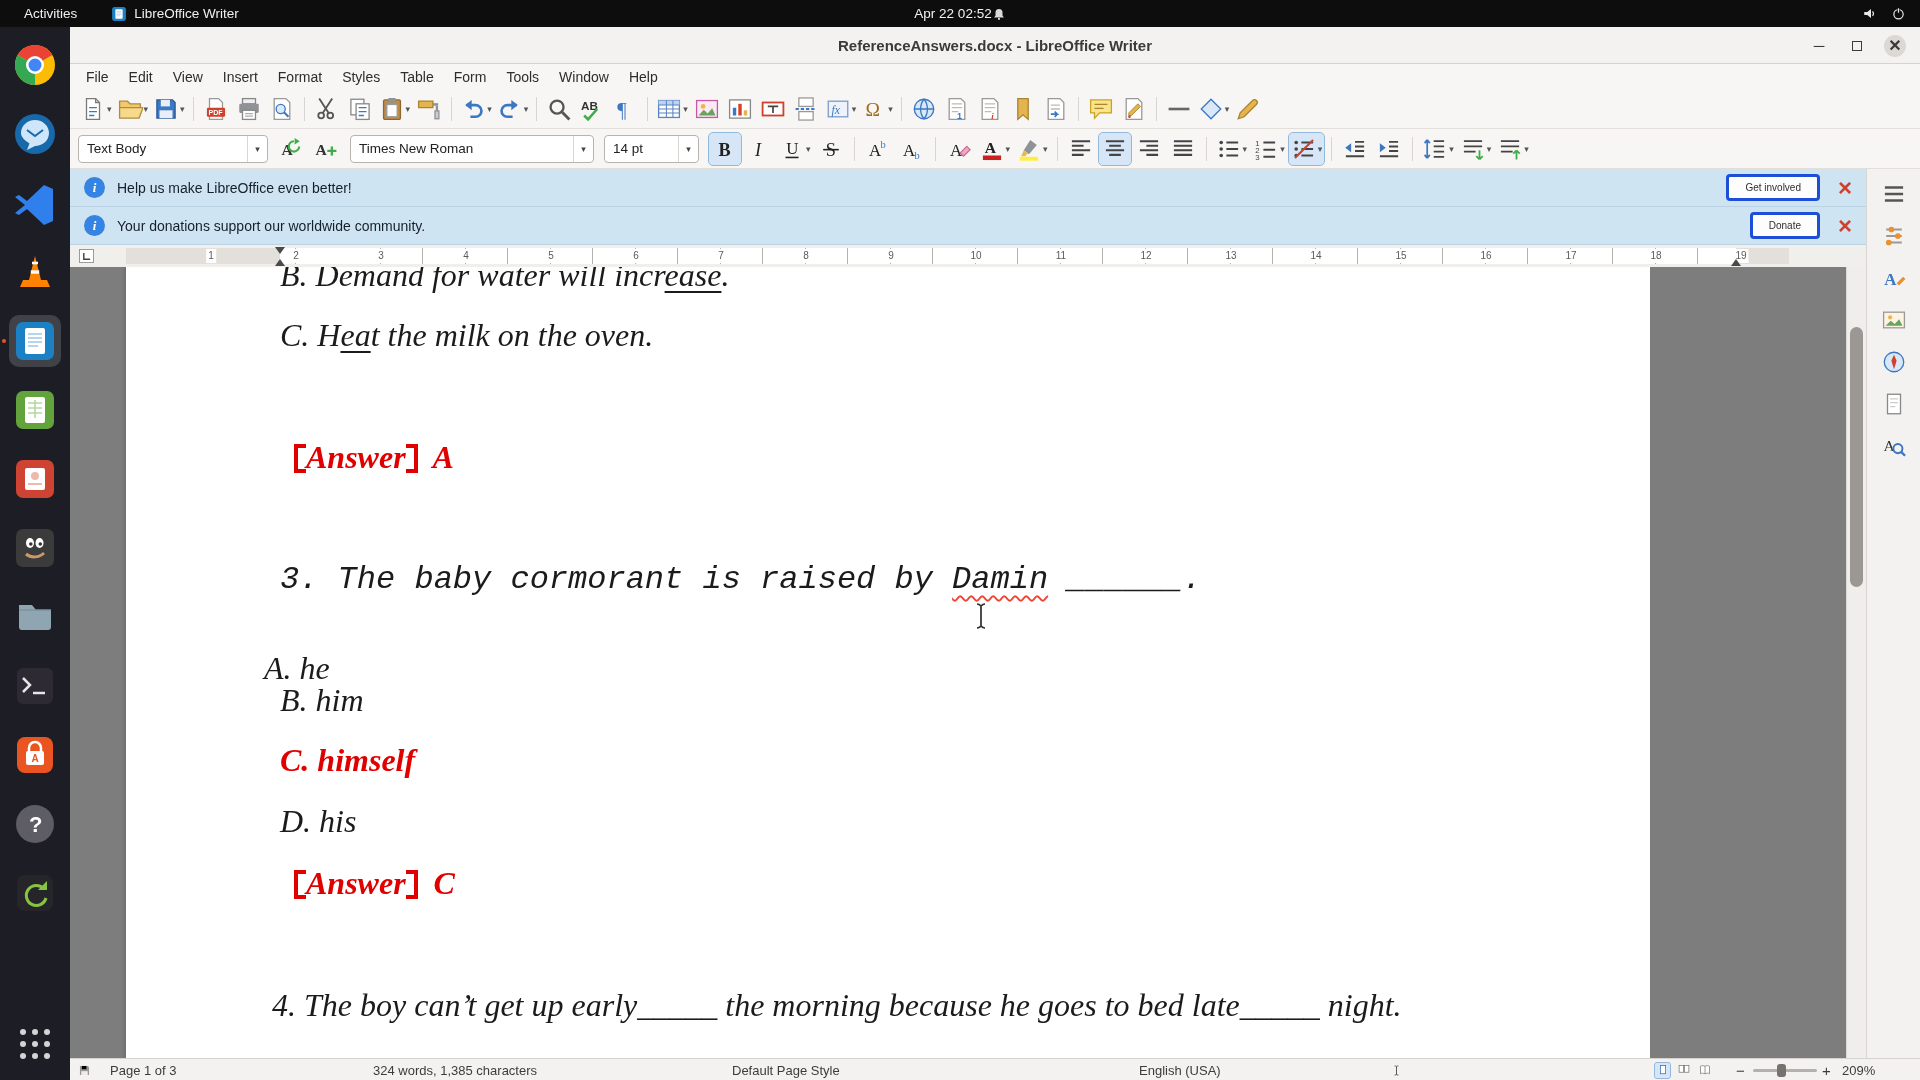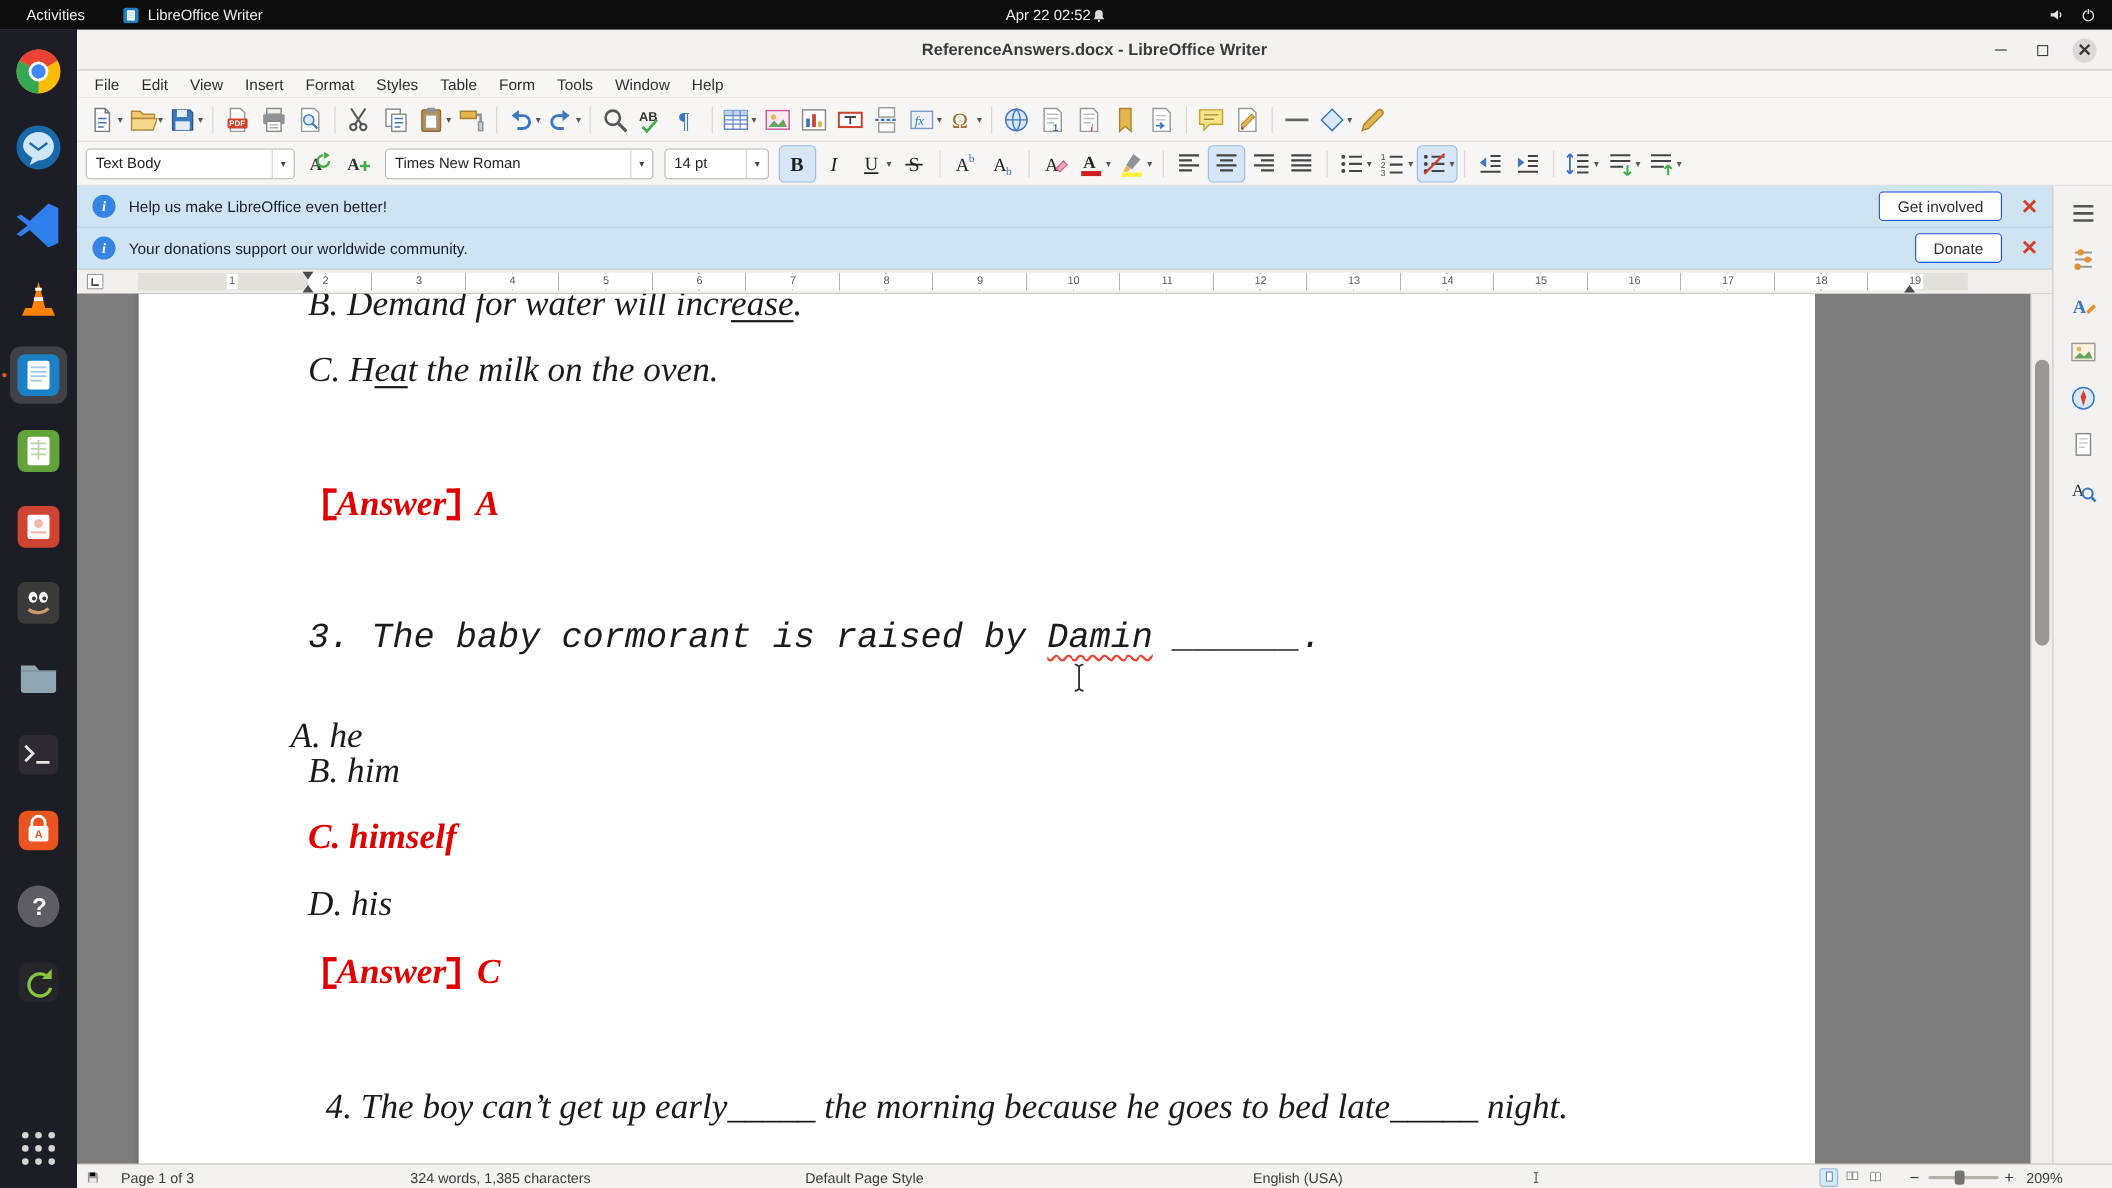--- a/index.html
+++ b/index.html
@@ -44,21 +44,21 @@
 .combo{height:28px;background:#fff;border:1px solid #b7b3ae;border-radius:4px;display:flex;align-items:center;font-size:13.5px;color:#222;flex:none}
 .combo .cval{padding:0 8px;flex:1;white-space:nowrap;overflow:hidden}
 .combo .carr{width:20px;height:100%;border-left:1px solid #d9d5d0;display:flex;align-items:center;justify-content:center;font-size:9px;color:#444}
 
 
 .infobar{position:absolute;left:70px;width:1796px;height:38px;background:#cfe4f2;border-bottom:1px solid #b9d2e4;display:flex;align-items:center;padding:0 14px;gap:12px;font-size:14px;color:#15202b}
 #infobar1{top:169px}
 #infobar2{top:207px}
 .info-icon{width:21px;height:21px;border-radius:50%;background:var(--accent);color:#fff;display:flex;align-items:center;justify-content:center;font-size:13px;font-style:italic;font-weight:bold;font-family:"Liberation Serif",serif;flex:none}
 .infobar .spacer{flex:1}
-.infobar .ib-btn{height:27px;padding:0 16px;background:#fdfdfd;border:1px solid #1d4ed8;border-radius:4px;font-size:14px;color:#2e2e2e;display:flex;align-items:center;flex:none}
+.infobar .ib-btn{height:27px;padding:0 16px;background:#fdfdfd;border:3px solid #1d4ed8;border-radius:4px;font-size:10px;color:#2e2e2e;display:flex;align-items:center;flex:none}
 .infobar .close-x{font-size:24px;font-weight:bold;color:#d0402b;line-height:1;margin-left:6px;flex:none}
 
 
 #ruler{position:absolute;left:70px;top:245px;width:1796px;height:22px;background:#f1efec}
 #ruler .rl-white{position:absolute;left:56px;top:3px;width:1663px;height:16px;background:#fff;background-image:repeating-linear-gradient(90deg,transparent 0 41.5px,#b5b2ae 41.5px 42.5px)}
 #ruler .rl-margin{position:absolute;top:3px;height:16px;background:#e3e0dc}
 .rl-num{position:absolute;top:4px;font-size:10px;color:#5a5a5a;transform:translateX(-50%);background:#fff;padding:0 2px;line-height:14px}
 .ind{position:absolute;width:0;height:0}
 #tabsel{position:absolute;left:9px;top:4px;width:15px;height:14px;border:1px solid #9a9a9a;background:#fff;display:flex;align-items:center;justify-content:center}
 
@@ -846,21 +846,21 @@
     <div id="page">
         <div class="para" style="top: 121px; left: 154px;"><span class="run">B. Demand for water will incr</span><span class="run u">ease</span><span class="run">.</span></div>
         <div class="para" style="top: 181px; left: 154px;"><span class="run">C. H</span><span class="run u">ea</span><span class="run">t the milk on the oven.</span></div>
         <div class="para" style="top: 303px; left: 168px;"><span class="run red b"><span class="lbrk"></span>Answer<span class="rbrk"></span>  A</span></div>
         <div class="para" style="top: 426px; left: 154px; font-family: Liberation Mono, monospace;"><span class="run">3. The baby cormorant is raised by </span><span class="run spell">Damin</span><span class="run"> ______.</span></div>
         <div class="para" style="top: 486px; left: 138px; margin-top: 28px;"><span class="run">A. he</span></div>
         <div class="para" style="top: 546px; left: 154px;"><span class="run">B. him</span></div>
         <div class="para" style="top: 606px; left: 154px;"><span class="run red b">C. himself</span></div>
         <div class="para" style="top: 667px; left: 154px;"><span class="run">D. his</span></div>
         <div class="para" style="top: 729px; left: 168px;"><span class="run red b"><span class="lbrk"></span>Answer<span class="rbrk"></span>  C</span></div>
-        <div class="para" style="top: 851px; left: 170px;"><span class="run">4. The boy can’t get up early_____ the morning because he goes to bed late_____ night.</span></div>
+        <div class="para" style="top: 851px; left: 146px;"><span class="run">4. The boy can’t get up early_____ the morning because he goes to bed late_____ night.</span></div>
       </div>
     <span id="mouse-ibeam"><svg viewBox="0 0 16 28" width="16" height="28">
           <path d="M4 2c2 0 3 .9 4 2c1-1.1 2-2 4-2M8 4v20M4 26c2 0 3-.9 4-2c1 1.1 2 2 4 2" stroke="#2e2e2e" stroke-width="1.7" fill="none"></path>
         </svg></span>
   </div>
 
   <div id="vscroll">
     <div id="vthumb"></div>
   </div>
 

